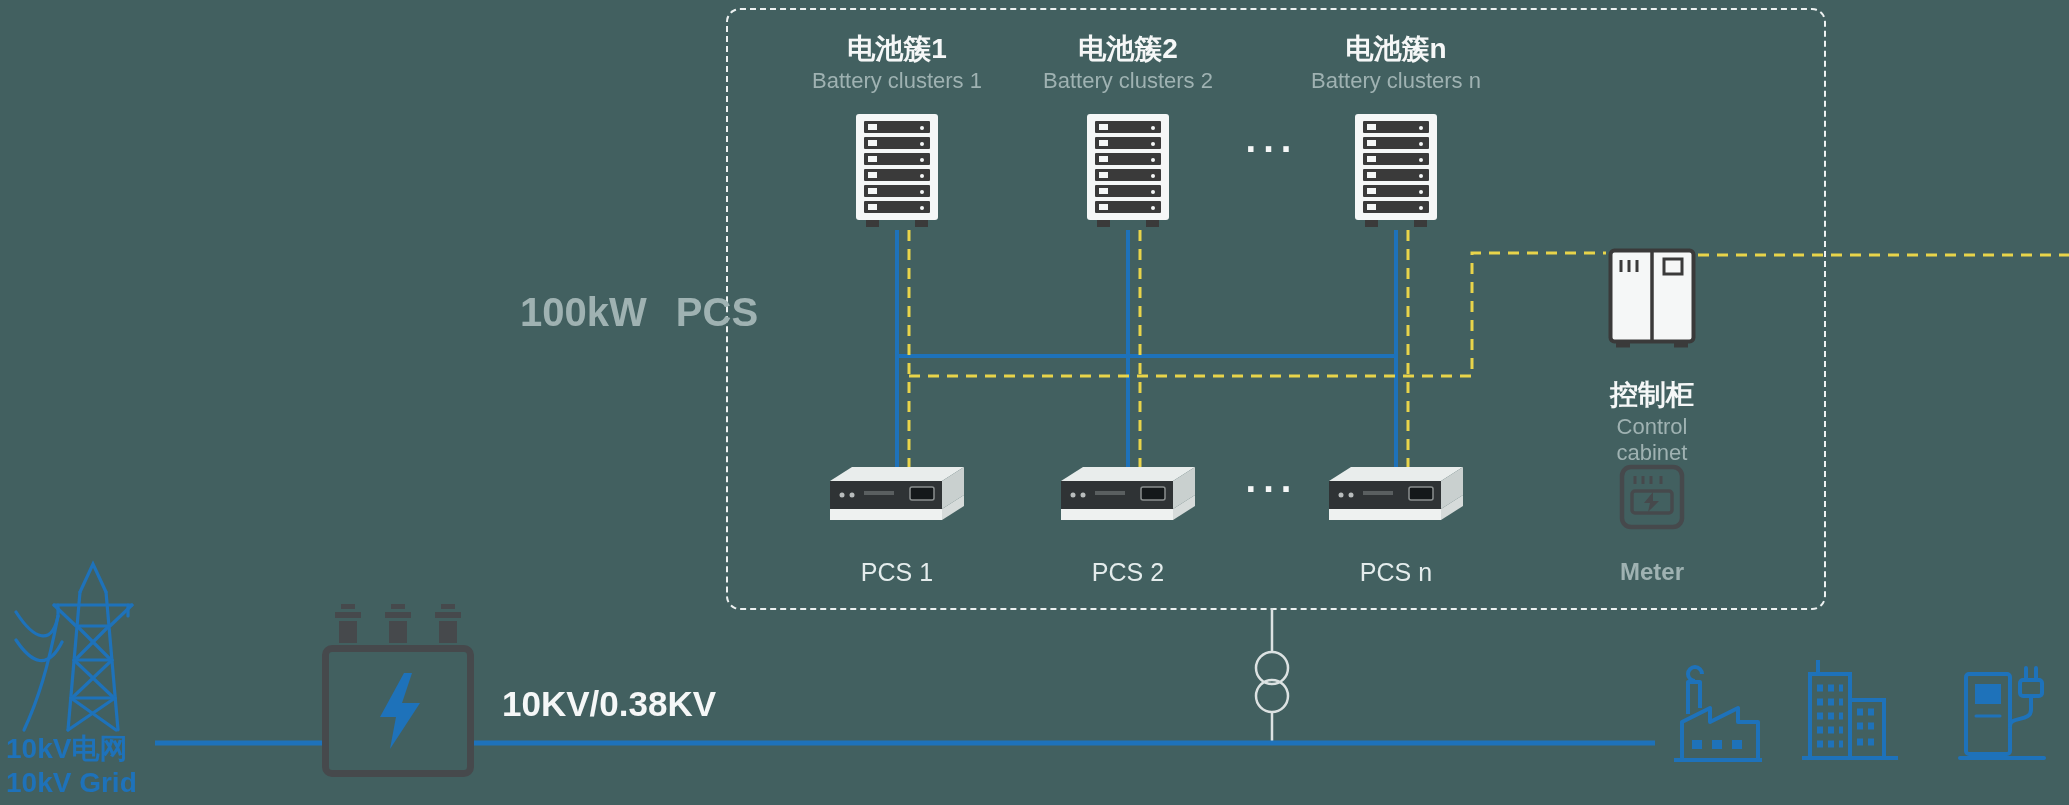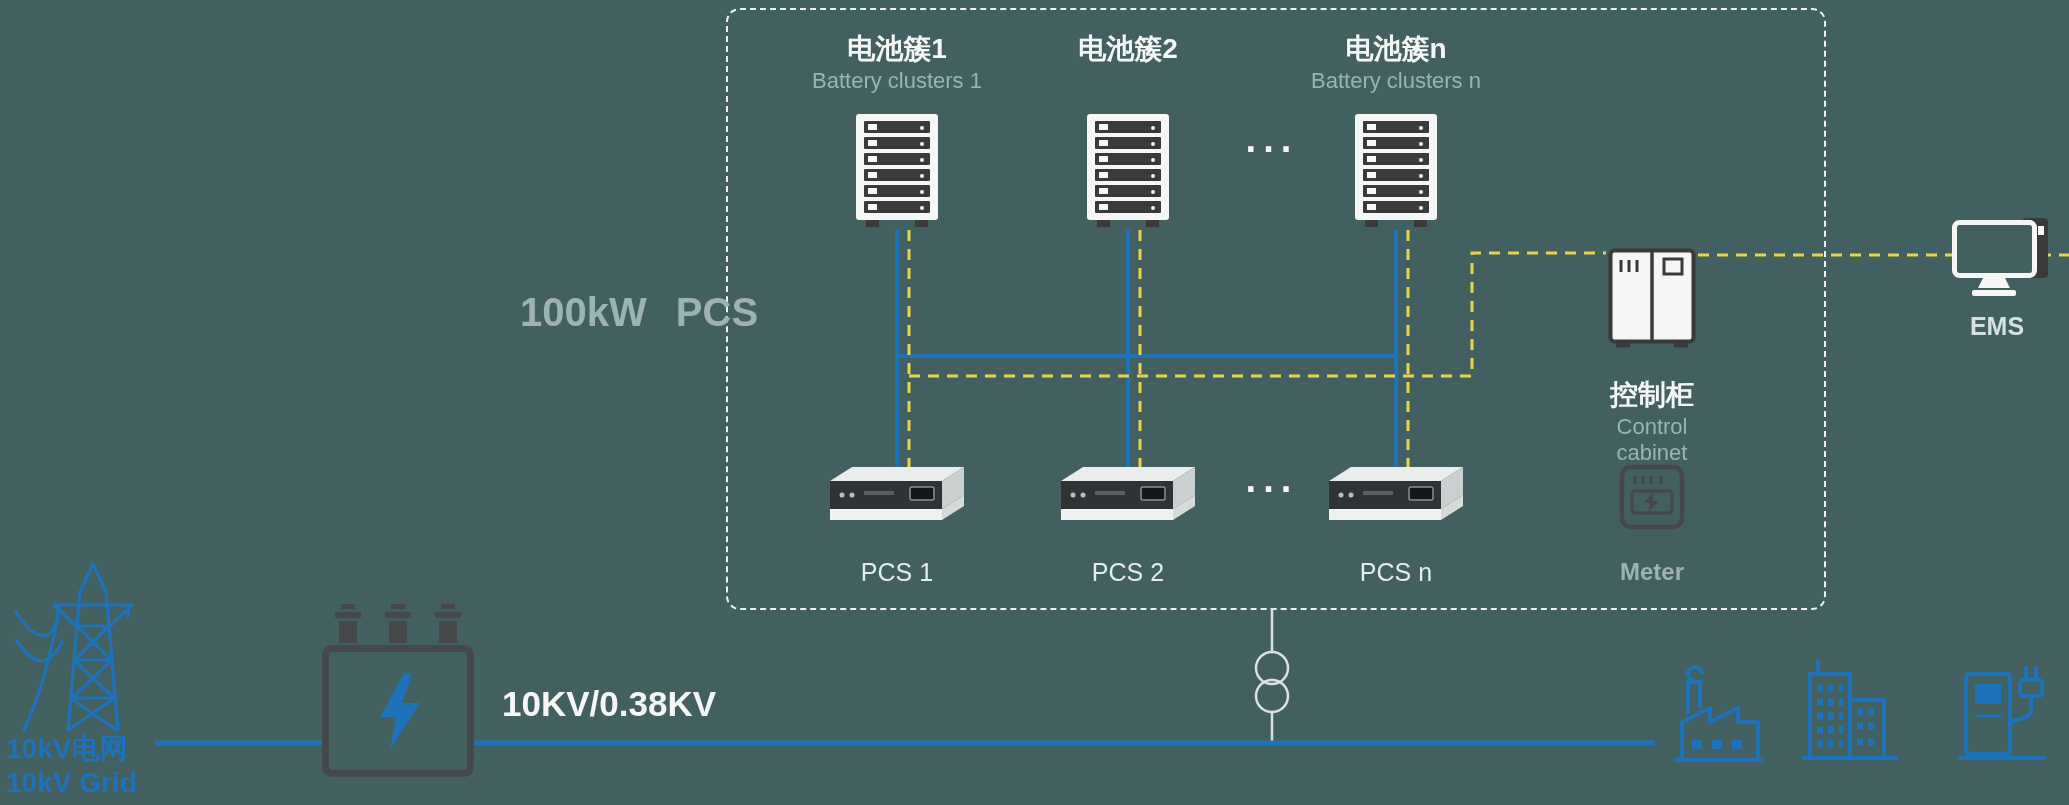--- a/index.html
+++ b/index.html
@@ -120,20 +120,21 @@
         <div class="cluster-row"></div>
       <div class="cluster-row"></div>
         <div class="cluster-row"></div>
       <div class="cluster-row"></div>
         <div class="cluster-row"></div>
     </div>
   </div>
 
   <div class="abs z2 cluster-block" style="left:998px;">
     <div class="zh-label">电池簇2</div>
+    <div class="en-label">Battery clusters 2</div>
     <div class="cluster-icon">
       <div class="cluster-row"></div>
         <div class="cluster-row"></div>
       <div class="cluster-row"></div>
         <div class="cluster-row"></div>
       <div class="cluster-row"></div>
         <div class="cluster-row"></div>
     </div>
   </div>
 
@@ -220,30 +221,20 @@
       <line x1="16" y1="12" x2="16" y2="20" stroke-width="3"></line>
       <line x1="24" y1="12" x2="24" y2="20" stroke-width="3"></line>
       <line x1="32" y1="12" x2="32" y2="20" stroke-width="3"></line>
       <line x1="42" y1="12" x2="42" y2="20" stroke-width="3"></line>
       <rect x="13" y="27" width="40" height="22" rx="3" stroke-width="3.5"></rect>
       <polygon points="34,28 25,39 31,39 29,48 40,37 34,37" fill="var(--slate,#46494c)" stroke="none"></polygon>
     </svg>
     <div class="meter-label" style="margin-top:28px;">Meter</div>
   </div>
 
-  <div class="abs z3 ems-block">
-    <svg width="106" height="86" viewBox="0 0 106 86" style="display:block;">
-      <rect x="70" y="4" width="26" height="60" rx="4" fill="var(--dark,#3a3a3a)"></rect>
-      <rect x="86" y="12" width="6" height="9" fill="var(--white,#f5f7f7)"></rect>
-      <rect x="2.5" y="8.5" width="80" height="53" rx="5" fill="var(--background,#426060)" stroke="var(--white,#f5f7f7)" stroke-width="5"></rect>
-      <polygon points="32,62 52,62 58,74 26,74" fill="var(--white,#f5f7f7)"></polygon>
-      <rect x="20" y="76" width="44" height="6" rx="2" fill="var(--white,#f5f7f7)"></rect>
-    </svg>
-    <div class="ems-label" style="margin-top:12px;width:90px;">EMS</div>
-  </div>
 
   <div class="abs z2" style="left:14px;top:548px;">
     <svg width="140" height="185" viewBox="0 0 140 185" fill="none" stroke="var(--blue,#1e72ba)" stroke-width="3.2" stroke-linecap="round">
       <path d="M54,182 L66,44"></path>
         <path d="M104,182 L92,44"></path>
       <path d="M66,44 L79,16 L92,44"></path>
       <line x1="40" y1="57" x2="118" y2="57"></line>
       <path d="M40,57 L62,78"></path>
         <path d="M118,57 L96,78"></path>
       <line x1="44" y1="57" x2="44" y2="68"></line>

